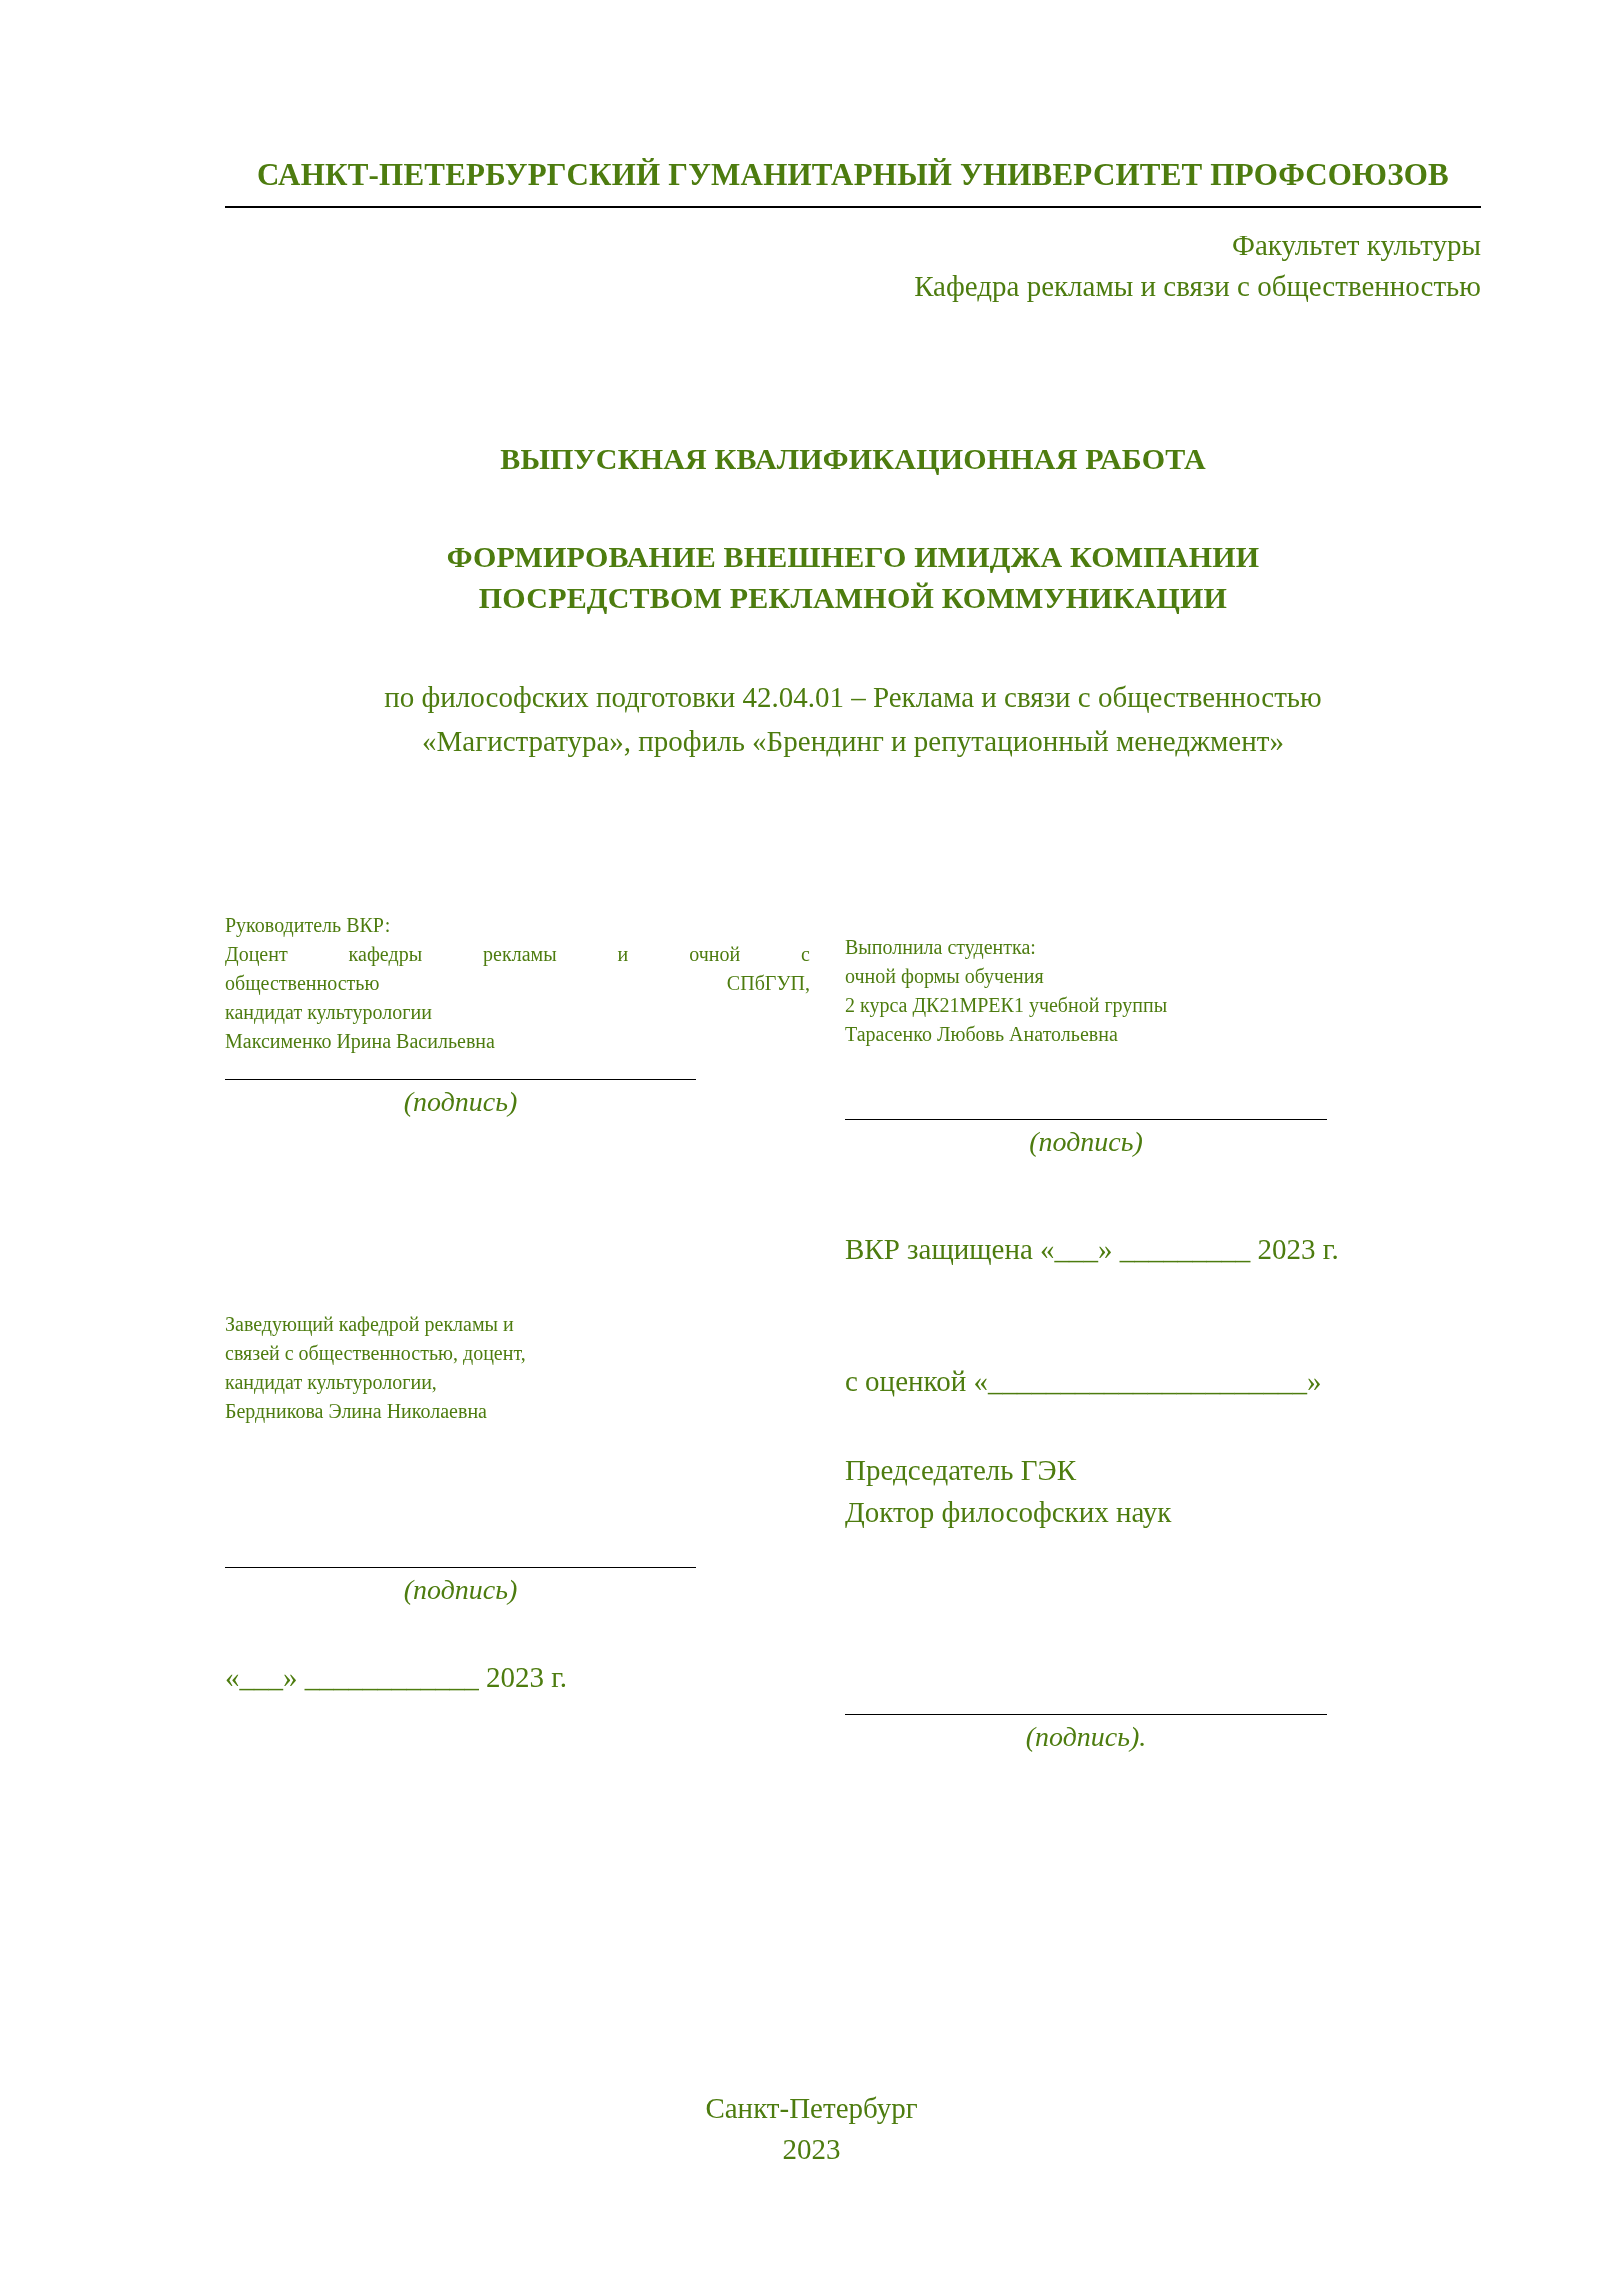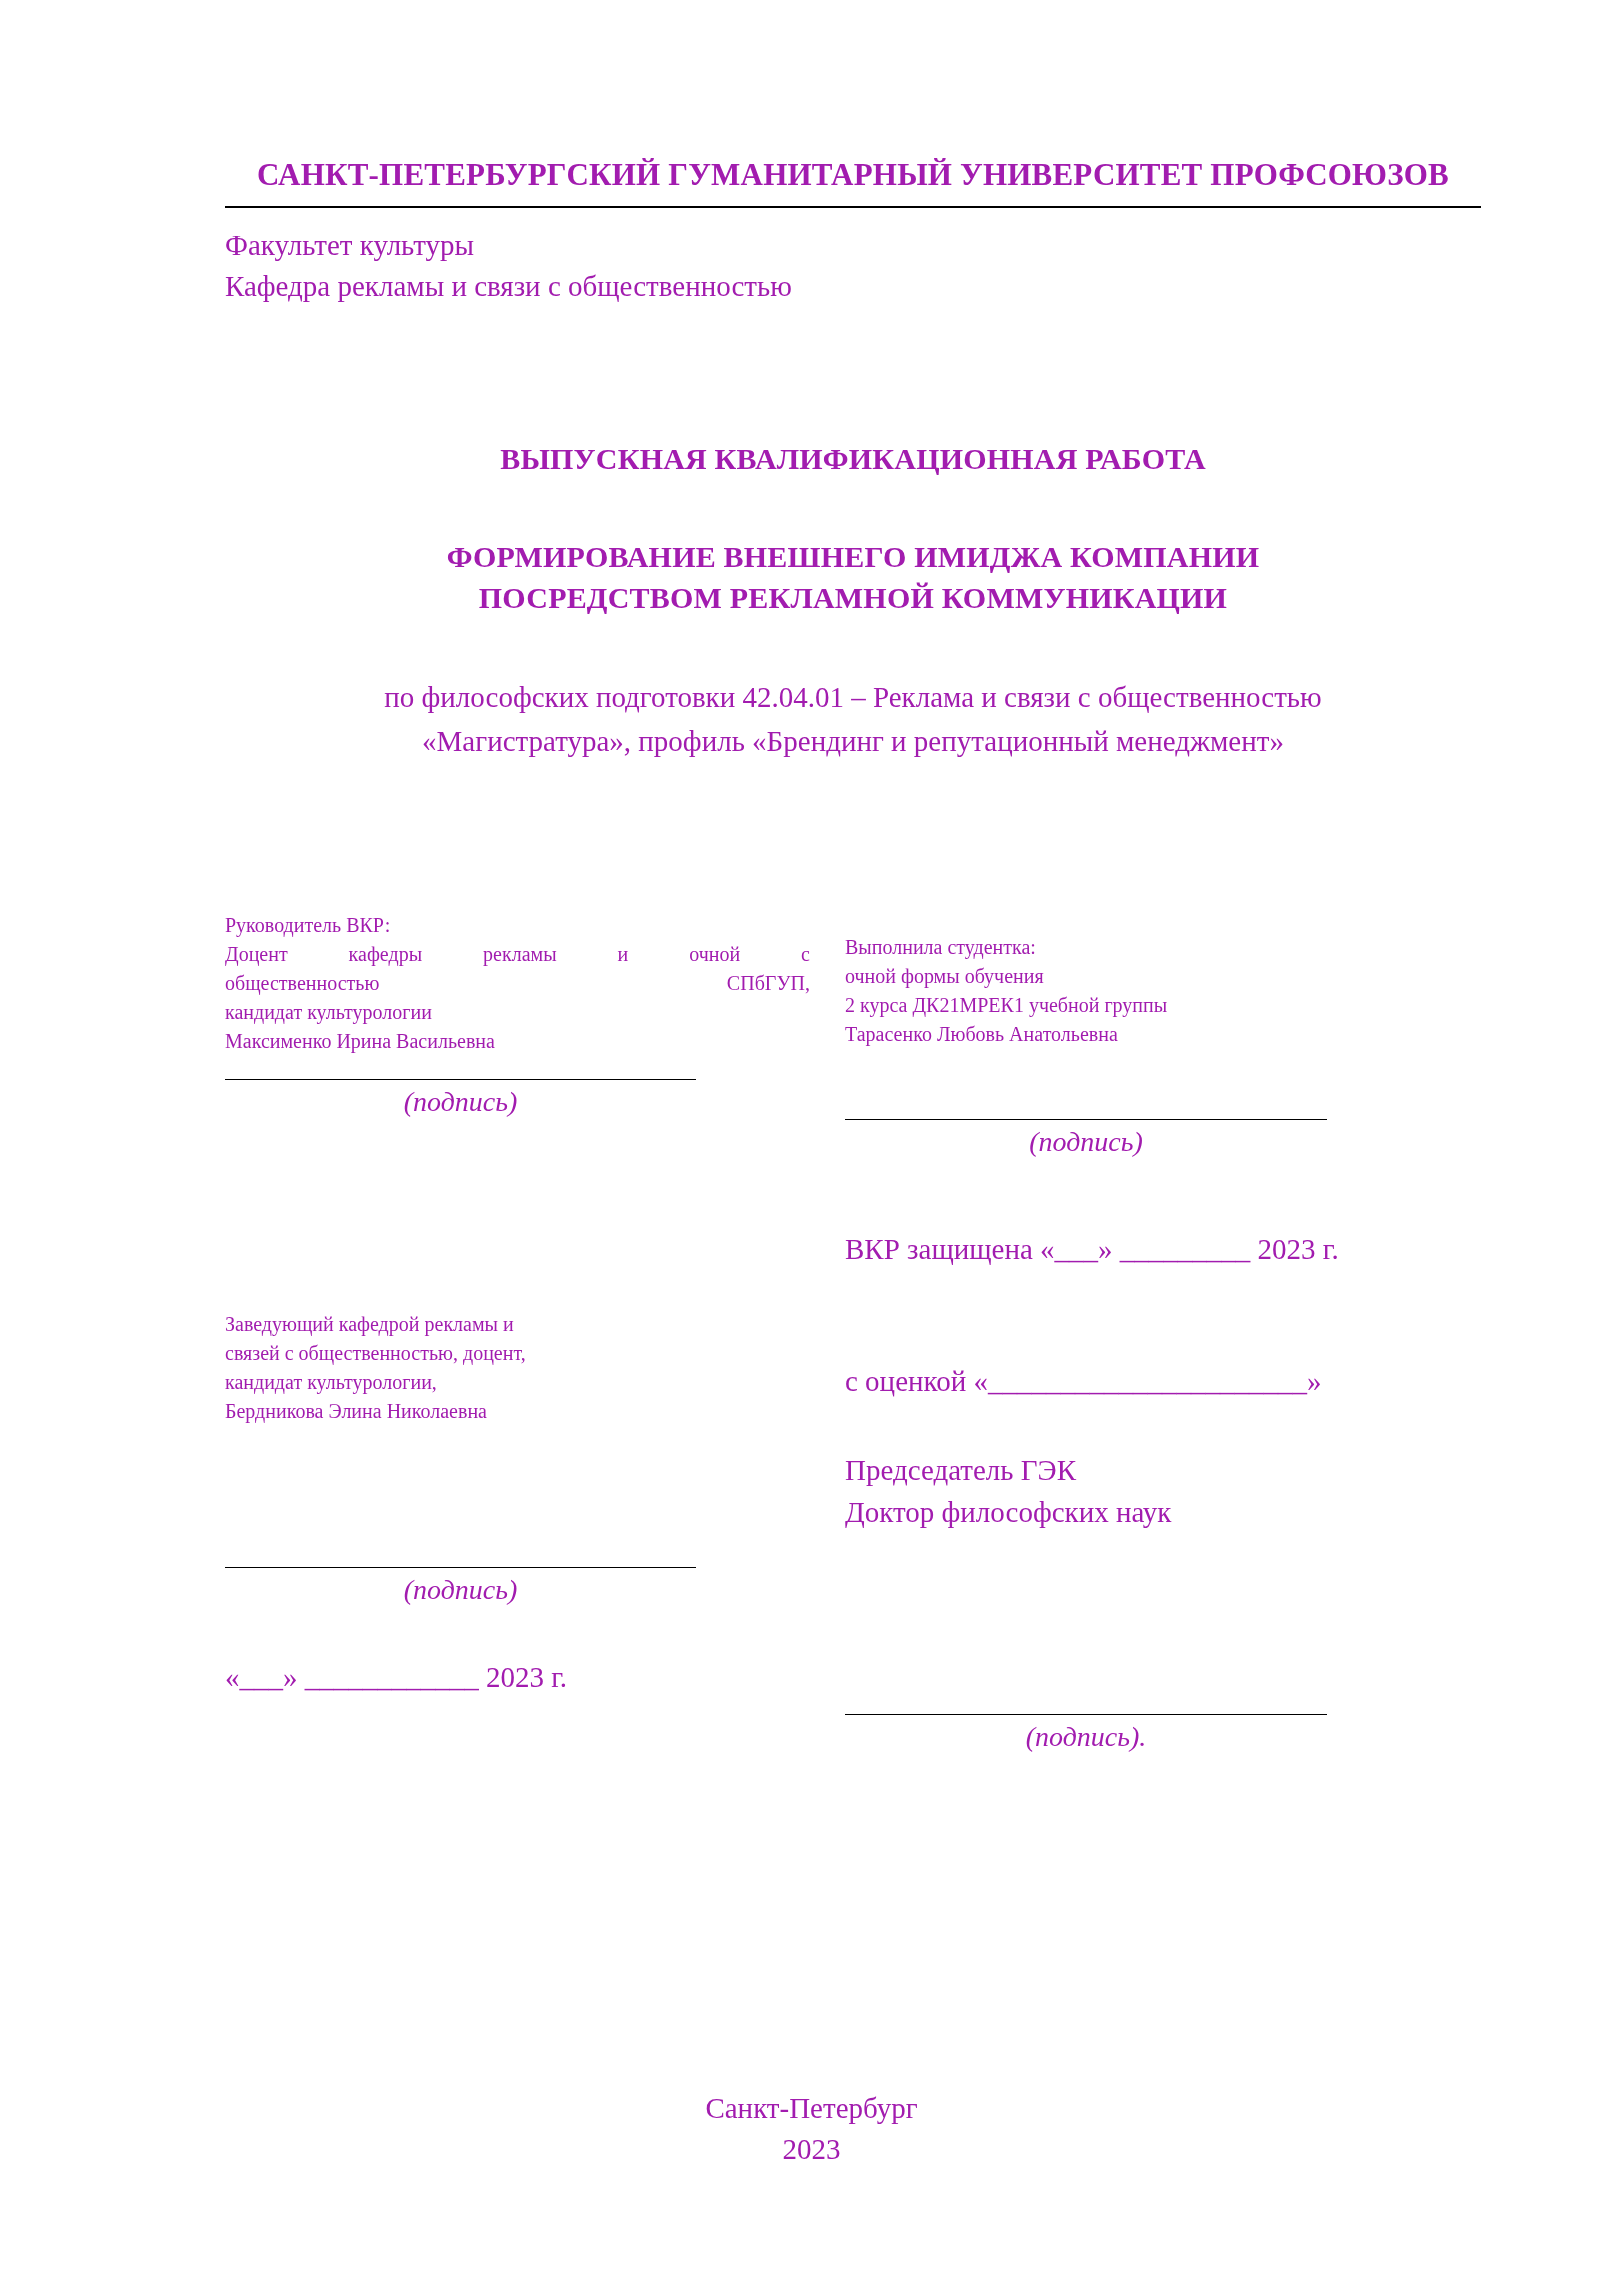--- a/index.html
+++ b/index.html
@@ -7,21 +7,21 @@
     padding: 0;
     background: #ffffff;
   }
   .page {
     width: 1623px;
     height: 2295px;
     box-sizing: border-box;
     background: #ffffff;
     position: relative;
     font-family: "Liberation Serif", serif;
-    color: #a21caf;
+    color: #4d7c0f;
     padding: 12px;
     overflow: hidden;
   }
   .content {
     position: absolute;
     left: 225px;
     top: 0;
     width: 1256px;
   }
 
@@ -35,21 +35,21 @@
     margin-top: 155px;
   }
   .univ-rule {
     border: none;
     border-top: 2.4px solid #000;
     margin: 11px 0 0 0;
     width: 100%;
   }
 
   .faculty-block {
-    text-align: left;
+    text-align: right;
     font-size: 29px;
     line-height: 1.42;
     margin-top: 17.3px;
   }
 
   .work-type {
     text-align: center;
     font-weight: bold;
     font-size: 30px;
     margin-top: 135px;

